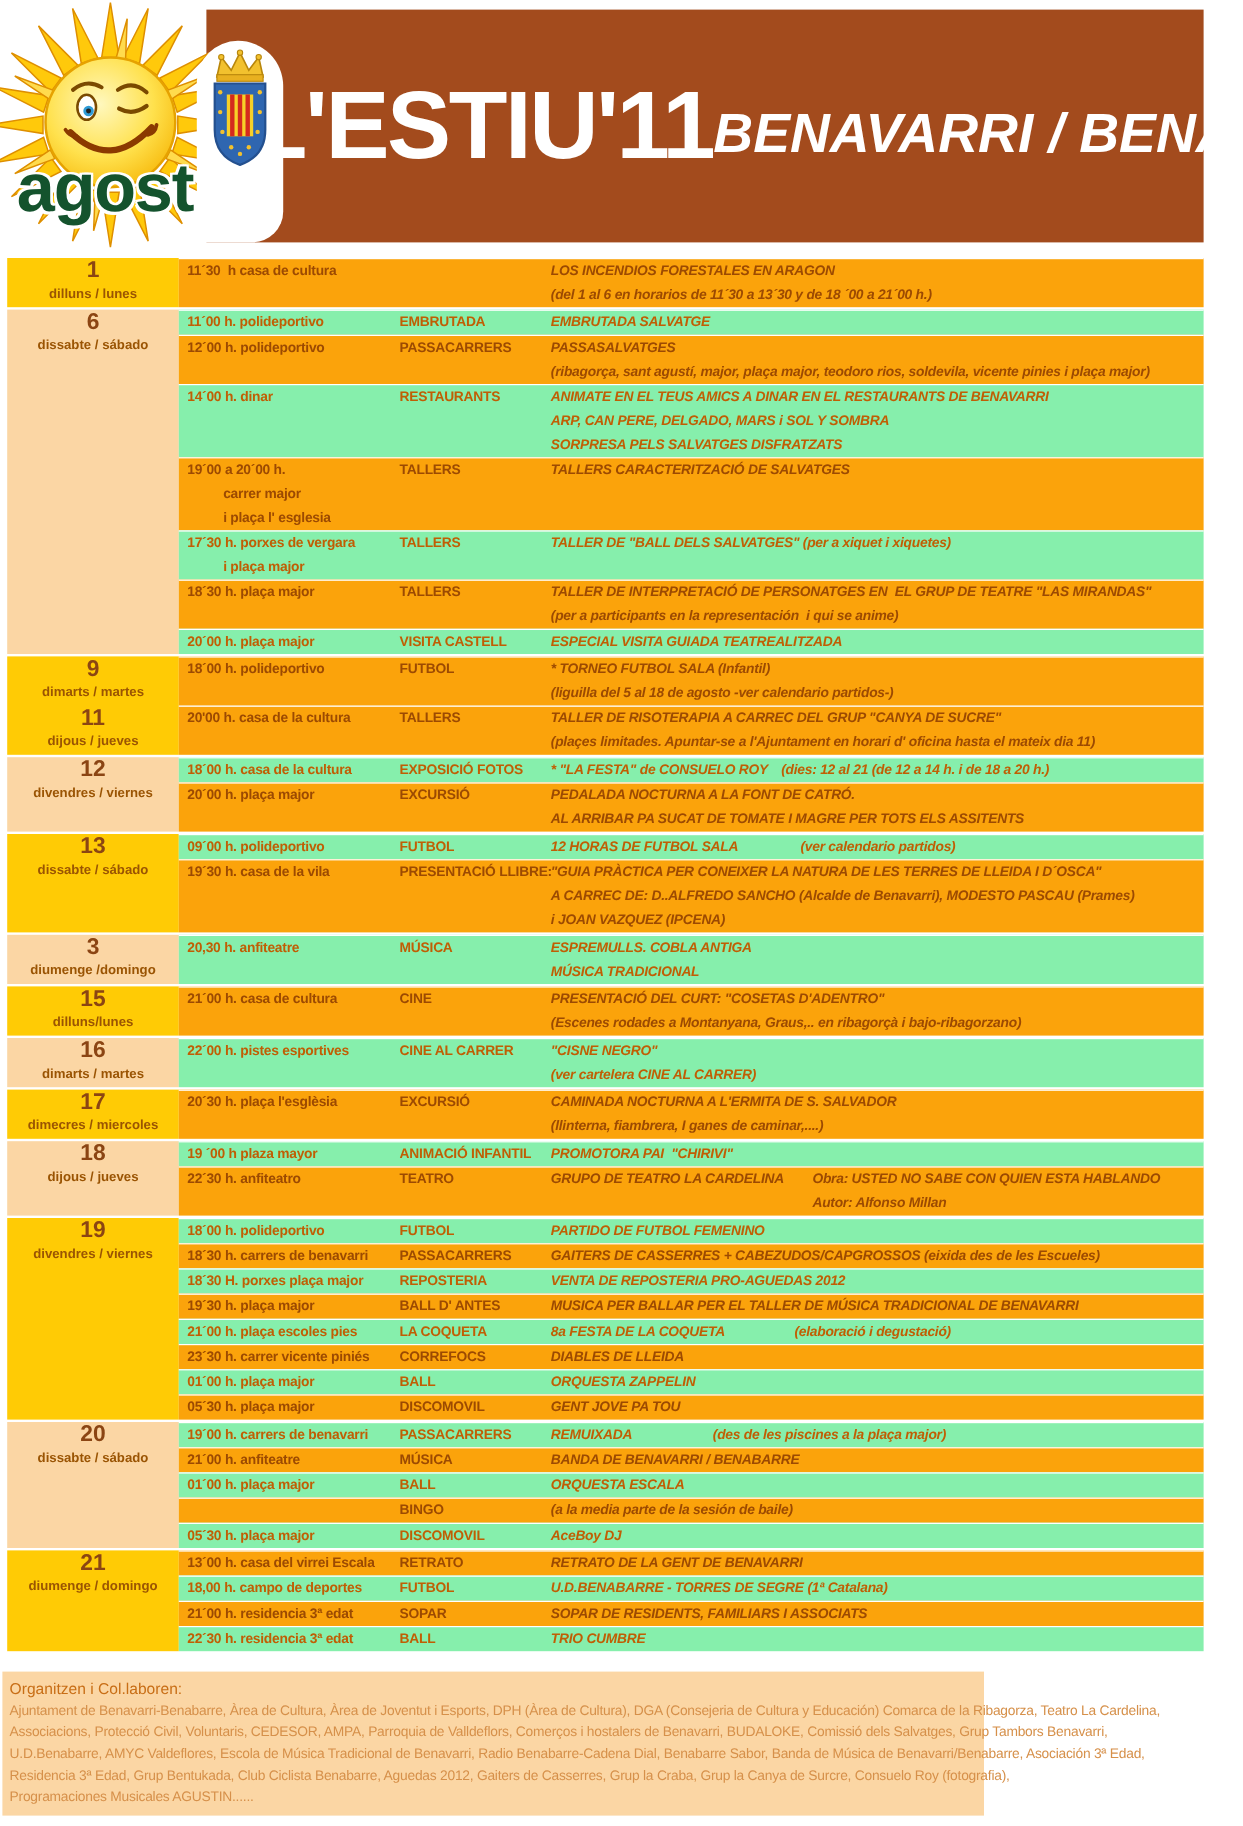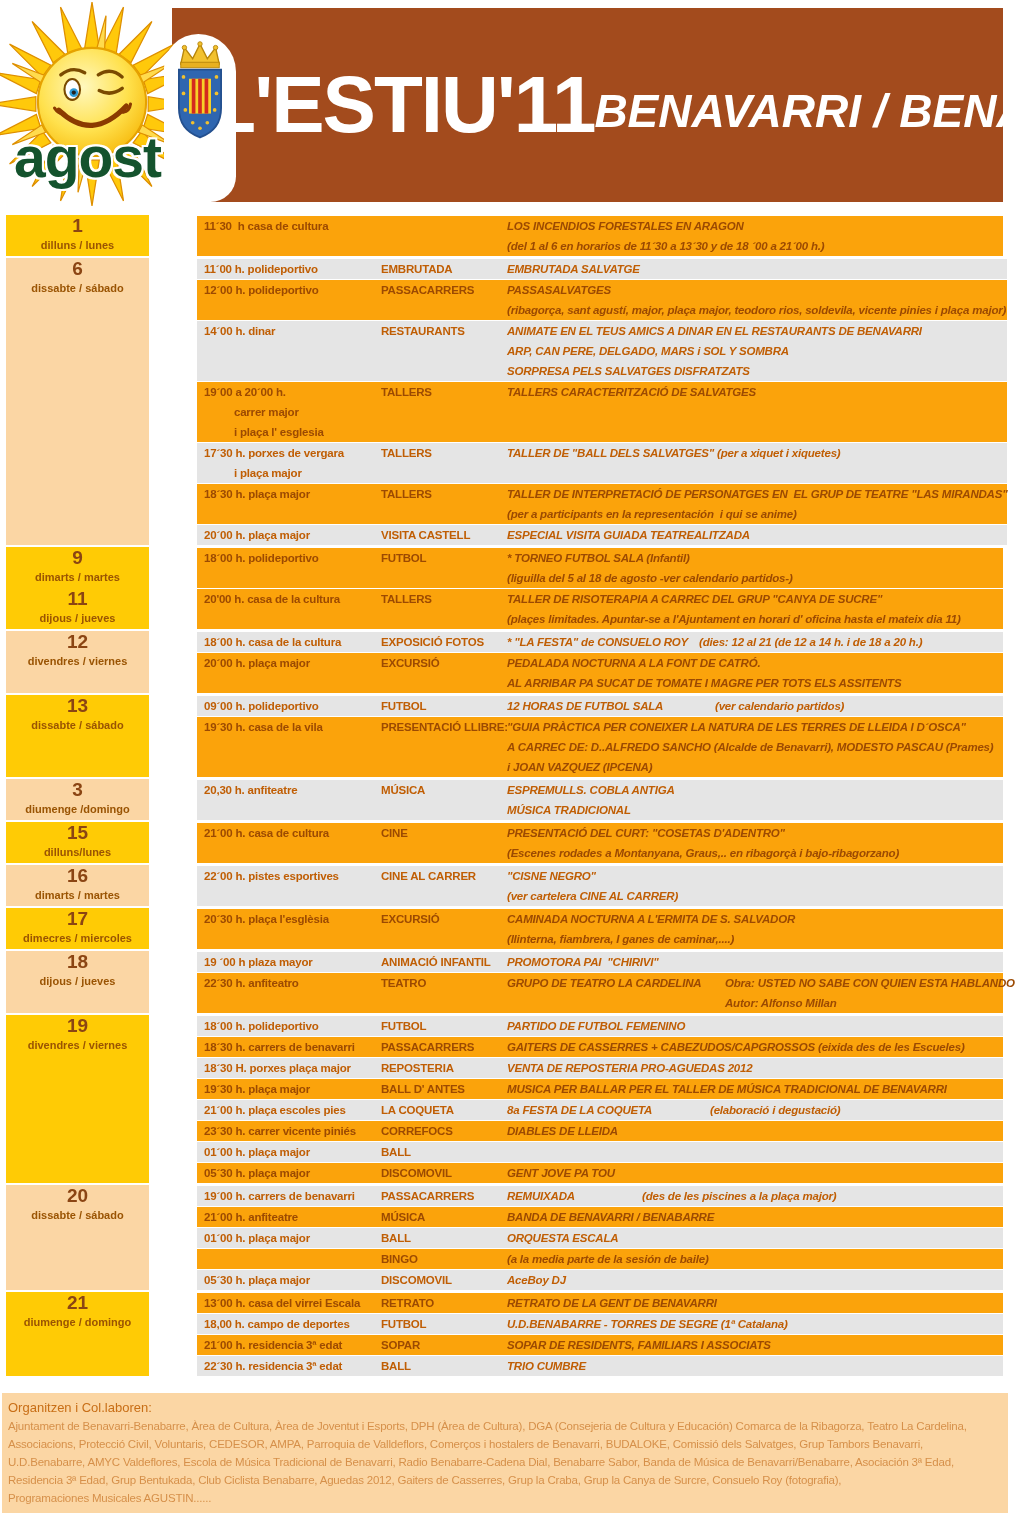--- a/index.html
+++ b/index.html
@@ -21,31 +21,31 @@
   .table{position:absolute;left:6px;top:215px;width:997px;}
   .day-block{display:flex;margin-top:2px;}
   .day-block:first-child{margin-top:0;}
   .day-cell{width:143px;flex:none;display:flex;flex-direction:column;}
   .day-cell.gold{background:#FFCB05;}
   .day-cell.peach{background:#FBD6A4;}
   .dlabel{text-align:center;}
   .dlabel.fill{flex:1;}
   .dnum{font-size:19px;font-weight:bold;color:#8B4513;line-height:22px;}
   .dname{font-size:11px;font-weight:bold;color:#9A5403;line-height:17px;}
-  .events{flex:1;display:flex;flex-direction:column;margin-left:48px;}
+  .events{flex:1;display:flex;flex-direction:column;}
   .band{border-top:1px solid #fff;}
   .band.orange{background:#FBA30B;color:#9C4A02;}
-  .band.peach{background:#e5e5e5;color:#C05E04;}
+  .band.peach{background:#86efac;color:#C05E04;}
   .line{display:flex;height:20px;line-height:20px;font-weight:bold;font-size:11.5px;letter-spacing:-0.2px;}
   .t{width:177px;padding-left:7px;flex:none;white-space:pre;overflow:visible;}
   .c{width:126px;flex:none;white-space:pre;}
   .d{flex:1;position:relative;font-style:italic;white-space:pre;}
   .d2{position:absolute;top:0;font-style:italic;white-space:pre;}
   
-  .footer{position:absolute;left:2px;top:1393px;width:1006px;background:#FBD6A4;
+  .footer{position:absolute;left:2px;top:1393px;width:818px;background:#FBD6A4;
           box-sizing:border-box;padding:5px 8px 6px 6px;}
   .fheading{color:#C86E16;font-size:13px;line-height:19px;}
   .fline{color:#D6904A;font-size:11.5px;line-height:18px;letter-spacing:-0.2px;white-space:nowrap;}
 </style>
 </head>
 <body>
 
 <div class="page">
 
   <div class="banner">
@@ -511,20 +511,21 @@
             <div class="line">
               <span class="t">23´30 h. carrer vicente piniés</span>
               <span class="c">CORREFOCS</span>
               <span class="d">DIABLES DE LLEIDA</span>
             </div>
           </div>
           <div class="band peach">
             <div class="line">
               <span class="t">01´00 h. plaça major</span>
               <span class="c">BALL</span>
+              <span class="d">ORQUESTA ZAPPELIN</span>
             </div>
           </div>
           <div class="band orange">
             <div class="line">
               <span class="t">05´30 h. plaça major</span>
               <span class="c">DISCOMOVIL</span>
               <span class="d">GENT JOVE PA TOU</span>
             </div>
           </div>
         </div>

